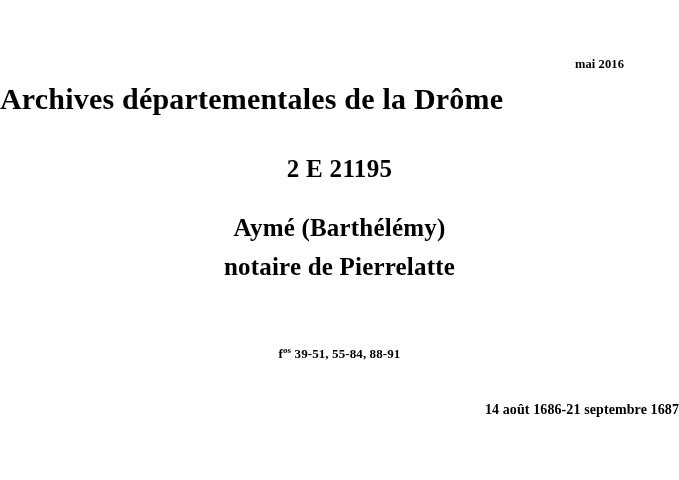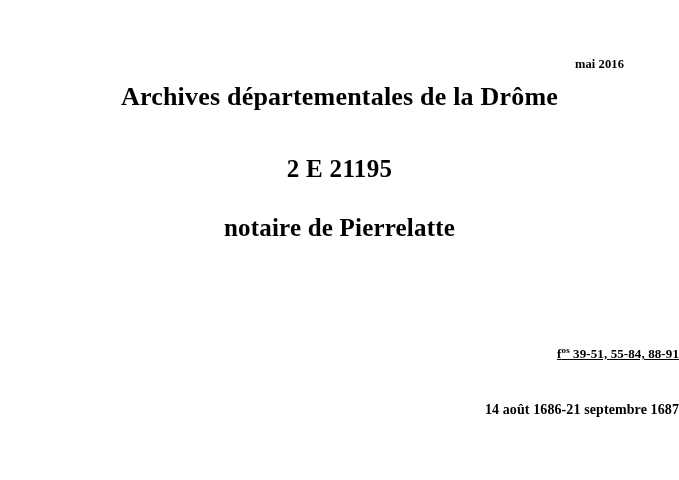--- a/index.html
+++ b/index.html
@@ -28,24 +28,23 @@
     font-weight: bold;
     font-size: 12.5px;
     letter-spacing: 0.1px;
     white-space: nowrap;
   }
   .institution {
     position: absolute;
     top: 82px;
     left: 0;
     width: 679px;
-    text-align: center;
     font-family: "Liberation Serif", serif;
     font-weight: bold;
-    font-size: 26px;
+    font-size: 30px;
     letter-spacing: 0.2px;
     white-space: nowrap;
   }
   .reference {
     position: absolute;
     top: 155px;
     left: 0;
     width: 679px;
     text-align: center;
     font-family: "Liberation Serif", serif;
@@ -72,26 +71,25 @@
     font-weight: bold;
     font-size: 25px;
     line-height: 39px;
     letter-spacing: 0.2px;
   }
   .folios {
     position: absolute;
     top: 345px;
     left: 0;
     width: 679px;
-    text-align: right;
+    text-align: center;
     font-family: "Liberation Serif", serif;
     font-weight: bold;
     font-size: 13px;
     letter-spacing: 0.1px;
-    text-decoration: underline;
   }
   .folios sup {
     font-size: 9px;
     vertical-align: super;
   }
   .daterange {
     position: absolute;
     top: 402px;
     left: 0;
     width: 679px;
@@ -107,20 +105,21 @@
 
 <div class="page">
 
   <div class="date-top">mai 2016</div>
 
   <div class="institution">Archives départementales de la Drôme</div>
 
   <div class="reference">2 E 21195</div>
 
   <div class="notary-block">
+    <div class="notary-name">Aymé (Barthélémy)</div>
     <div class="notary-role">notaire de Pierrelatte</div>
   </div>
 
   <div class="folios">
     <span>f</span><sup>os</sup><span> 39-51, 55-84, 88-91</span>
   </div>
 
   <div class="daterange">14 août 1686-21 septembre 1687</div>
 
 </div>

